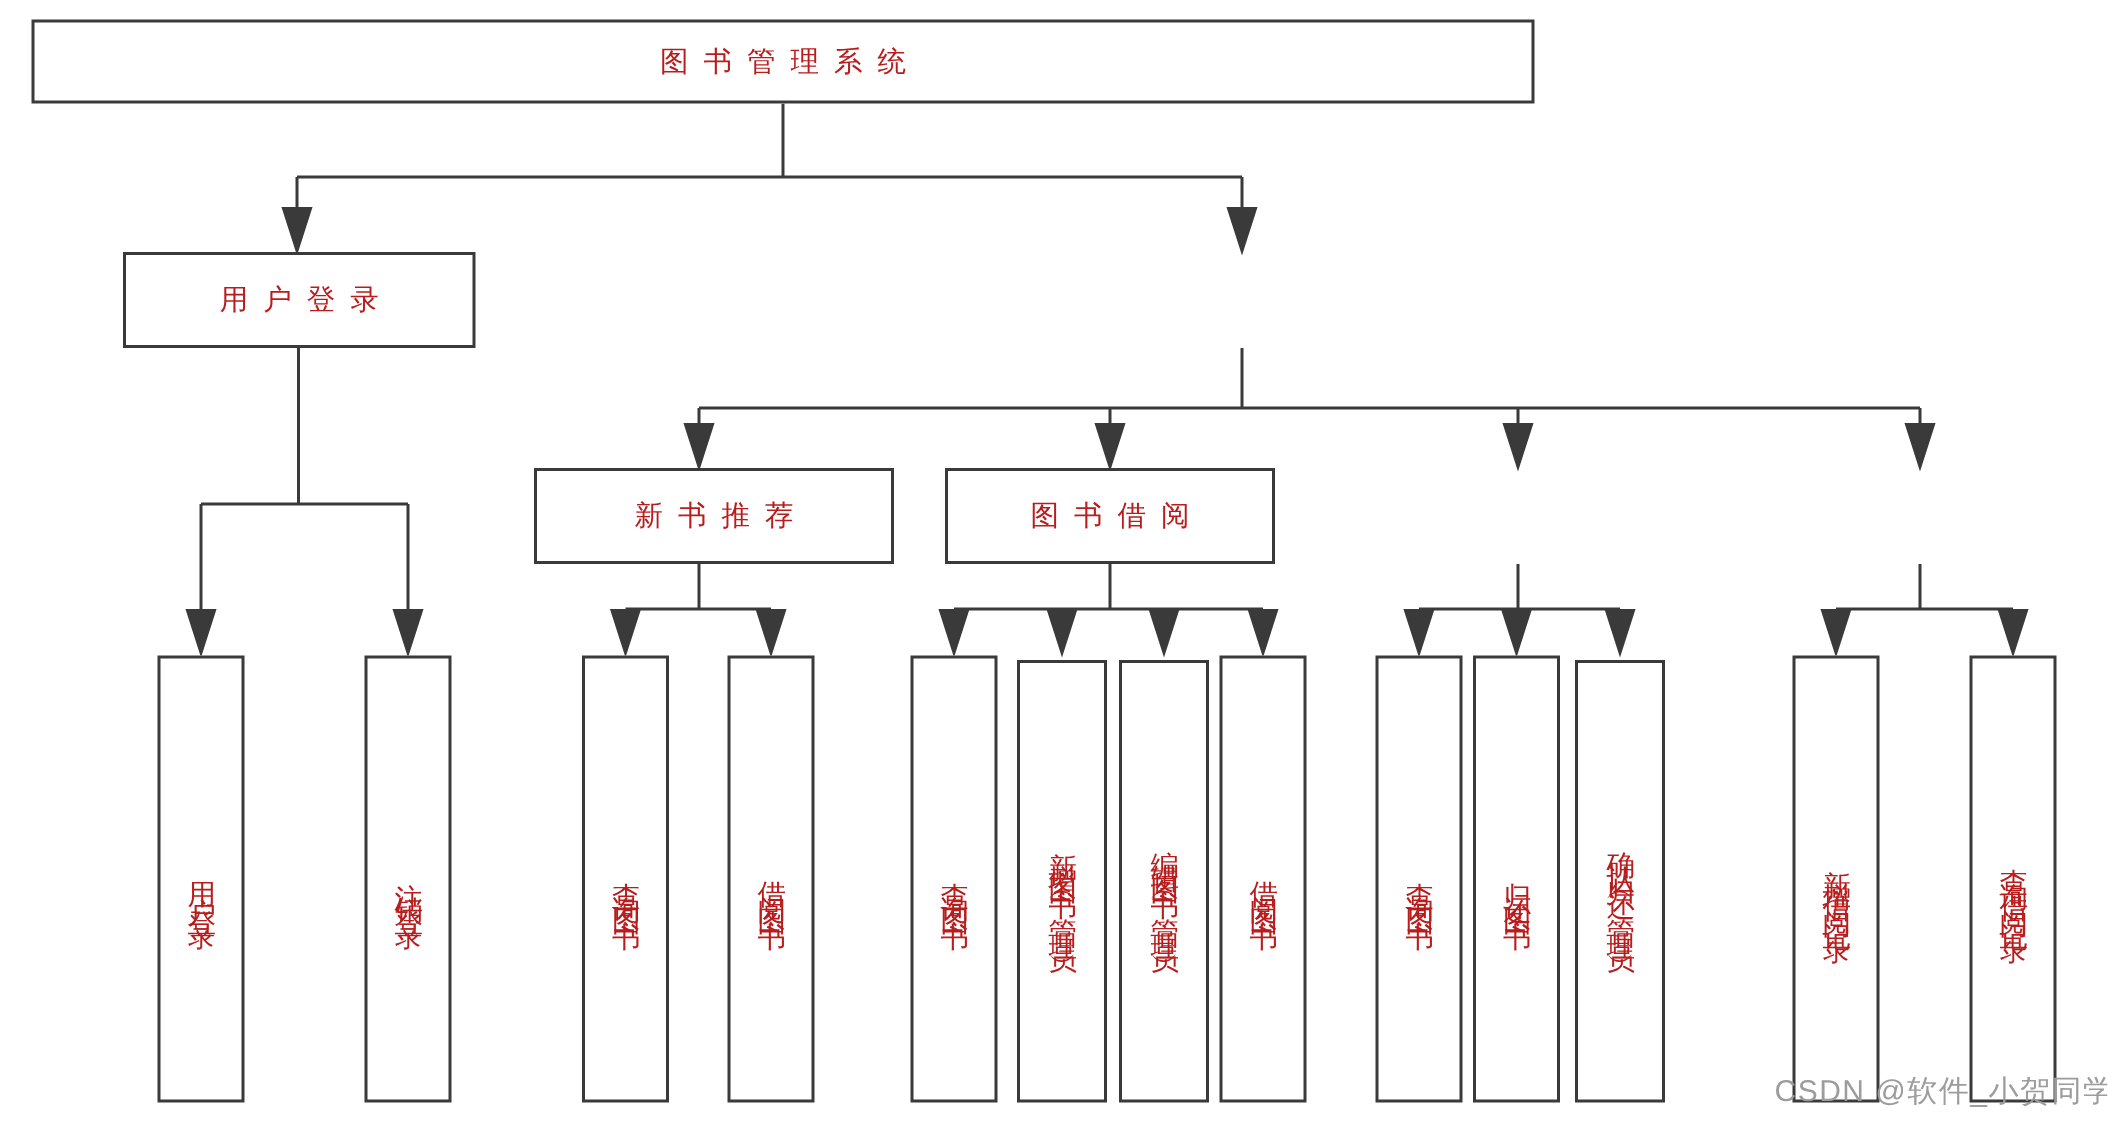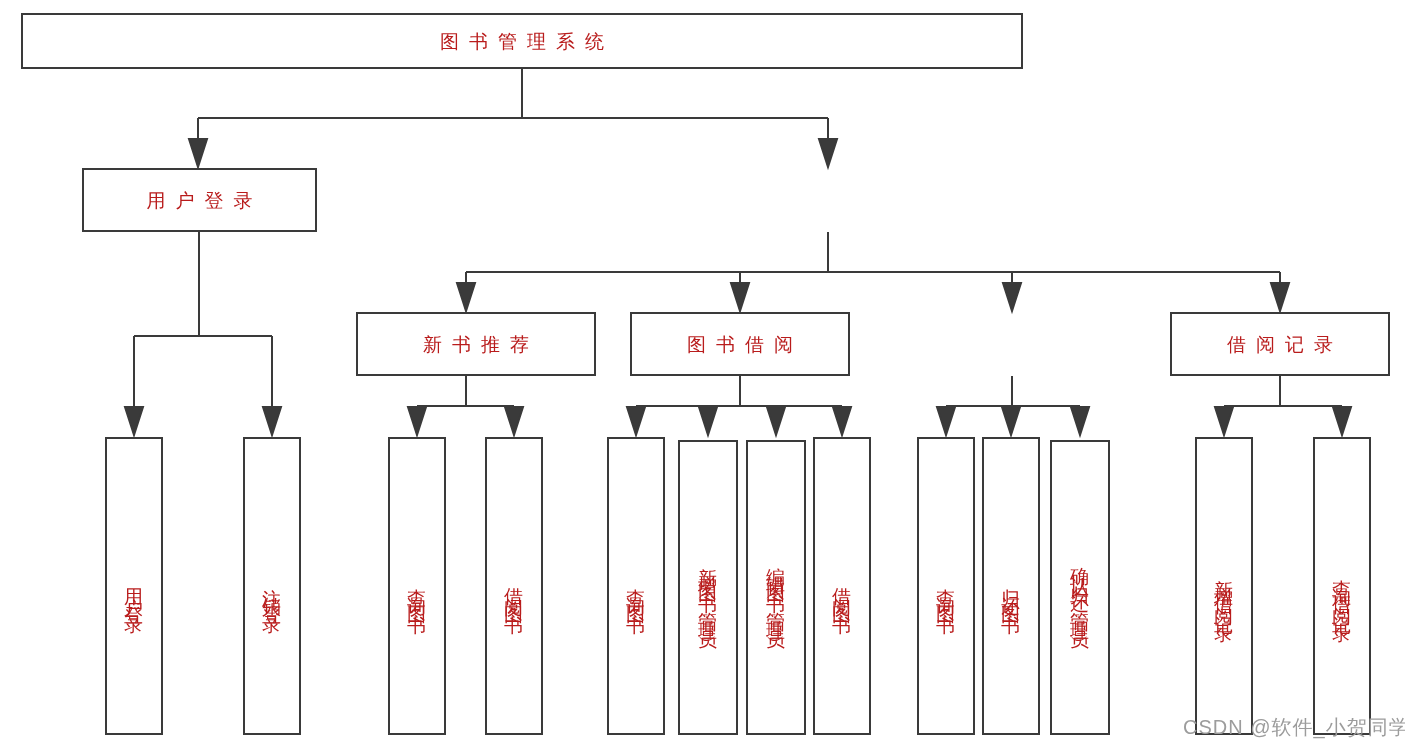--- a/index.html
+++ b/index.html
@@ -114,23 +114,20 @@
   <div class="node h" style="left:82px;top:168px;width:235px;height:64px">
     <span>用户登录</span>
   </div>
 
   <div class="node h" style="left:356px;top:312px;width:240px;height:64px">
     <span>新书推荐</span>
   </div>
   <div class="node h" style="left:630px;top:312px;width:220px;height:64px">
     <span>图书借阅</span>
   </div>
-  <div class="node h" style="left:1170px;top:312px;width:220px;height:64px">
-    <span>借阅记录</span>
-  </div>
 
   <div class="node v" style="left:105px;top:437px;width:58px;height:298px">
     <span>用户登录</span>
   </div>
   <div class="node v" style="left:243px;top:437px;width:58px;height:298px">
     <span>注销登录</span>
   </div>
 
   <div class="node v" style="left:388px;top:437px;width:58px;height:298px">
     <span>查询图书</span>

